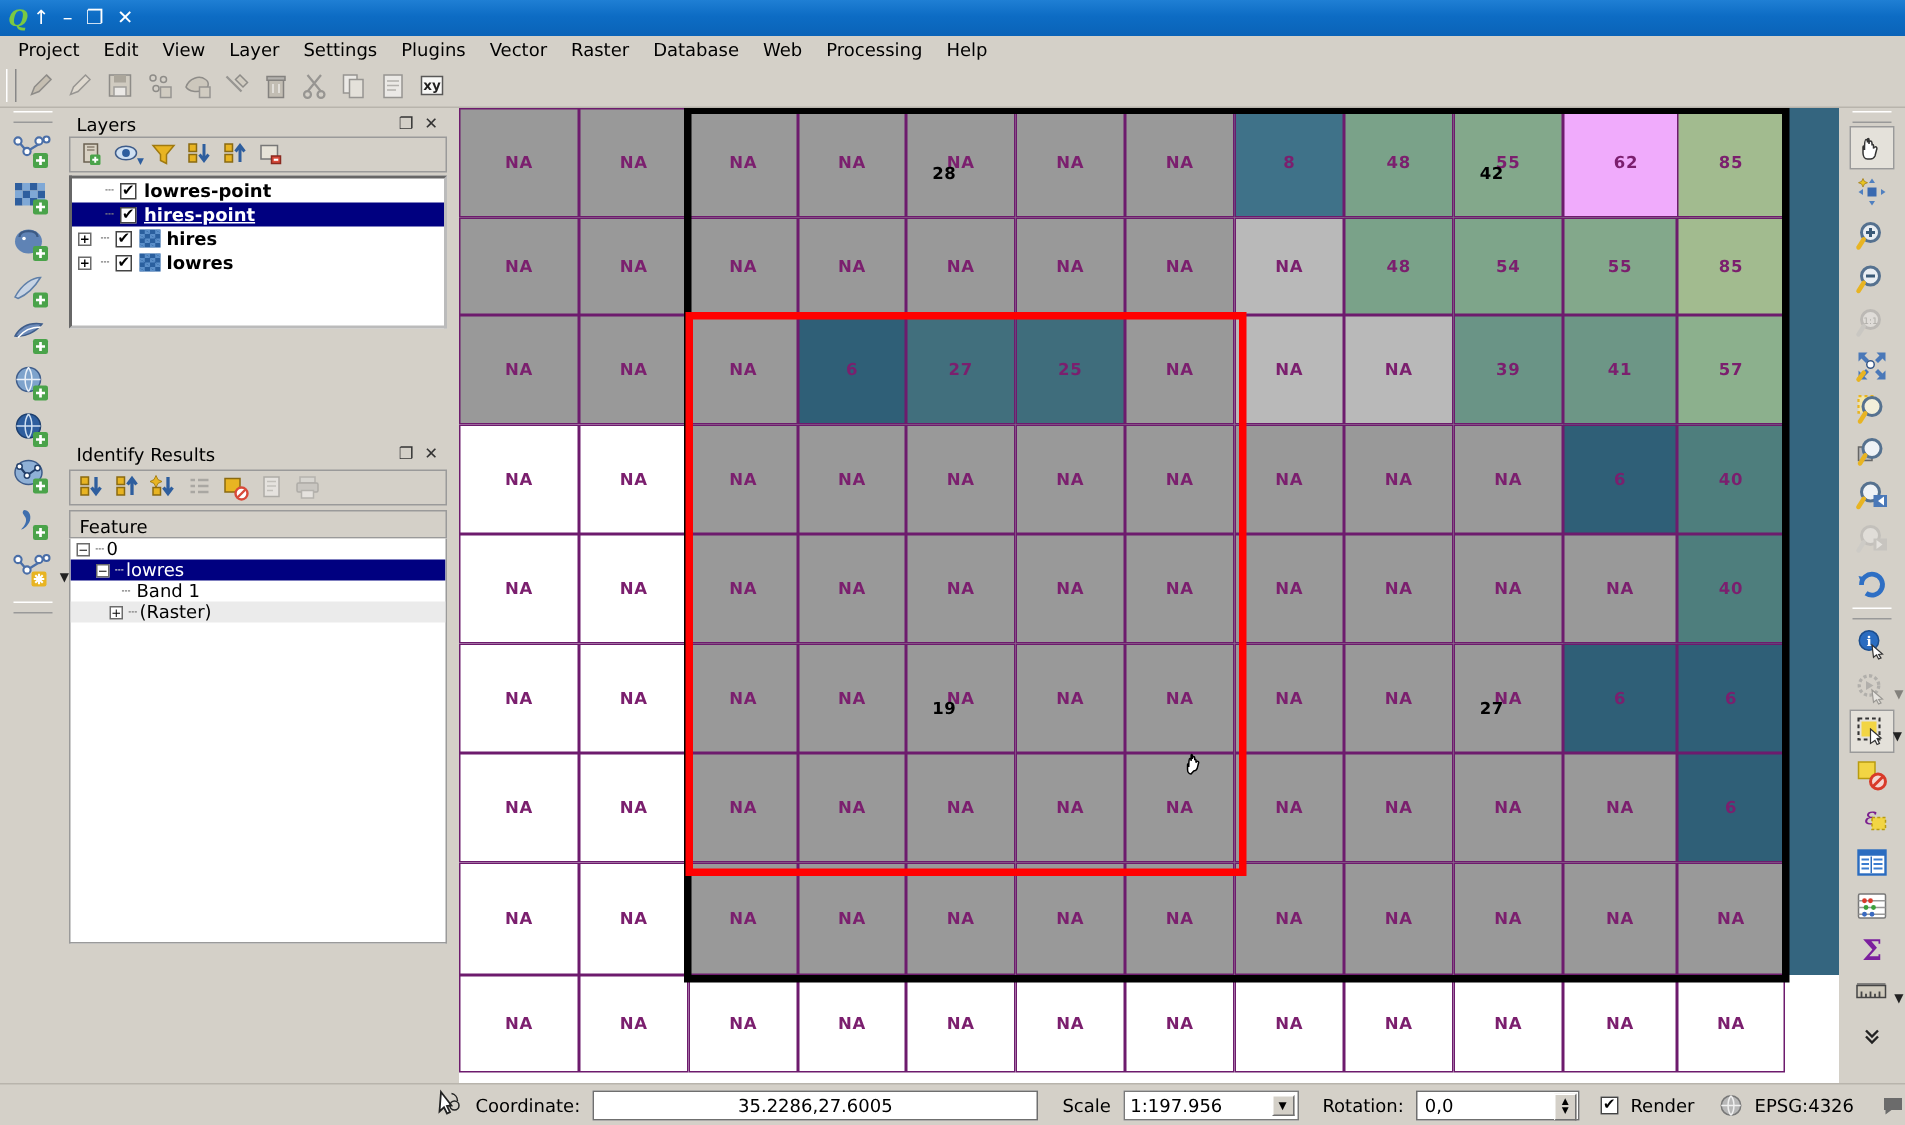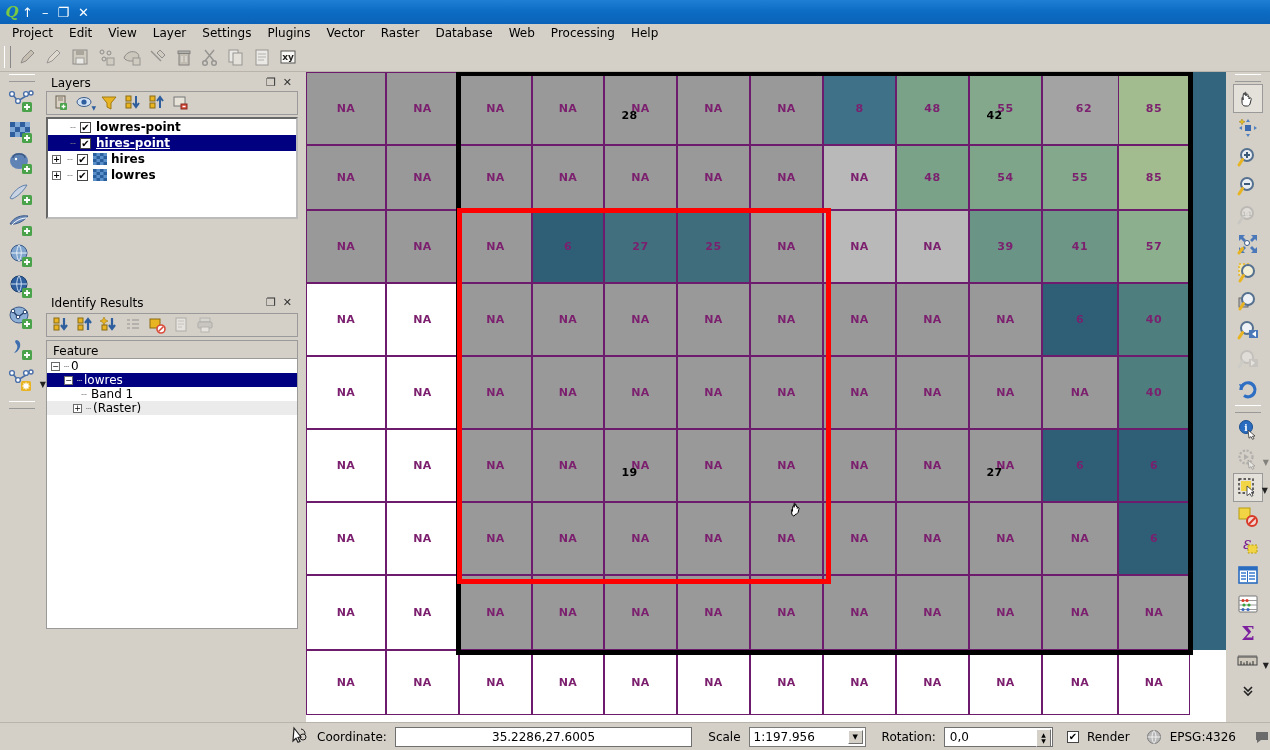--- a/index.html
+++ b/index.html
@@ -572,21 +572,21 @@
         <div class="cell" style="left: 517px; top: 0px; width: 73px; height: 73px; background: rgb(63, 114, 137);">
           <span class="lbl">8</span>
         </div>
         <div class="cell" style="left: 590px; top: 0px; width: 73px; height: 73px; background: rgb(122, 162, 137);">
           <span class="lbl">48</span>
         </div>
         <div class="cell" style="left: 663px; top: 0px; width: 73px; height: 73px; background: rgb(131, 168, 139);">
           <span class="lbl">55</span>
           <span class="hires-lbl" style="left: 16.5px; top: 35.5px;">42</span>
         </div>
-        <div class="cell" style="left: 736px; top: 0px; width: 84px; height: 73px; background: #a3a3a3;">
+        <div class="cell" style="left: 736px; top: 0px; width: 84px; height: 73px; background: #f0abfc;">
           <span class="lbl">62</span>
         </div>
         <div class="cell" style="left: 812px; top: 0px; width: 72px; height: 73px; background: rgb(162, 187, 143);">
           <span class="lbl">85</span>
         </div>
         <div class="cell" style="left: 0px; top: 73px; width: 80px; height: 65px; background: rgb(153, 153, 153);">
           <span class="lbl">NA</span>
         </div>
         <div class="cell" style="left: 80px; top: 73px; width: 73px; height: 65px; background: rgb(153, 153, 153);">
           <span class="lbl">NA</span>

